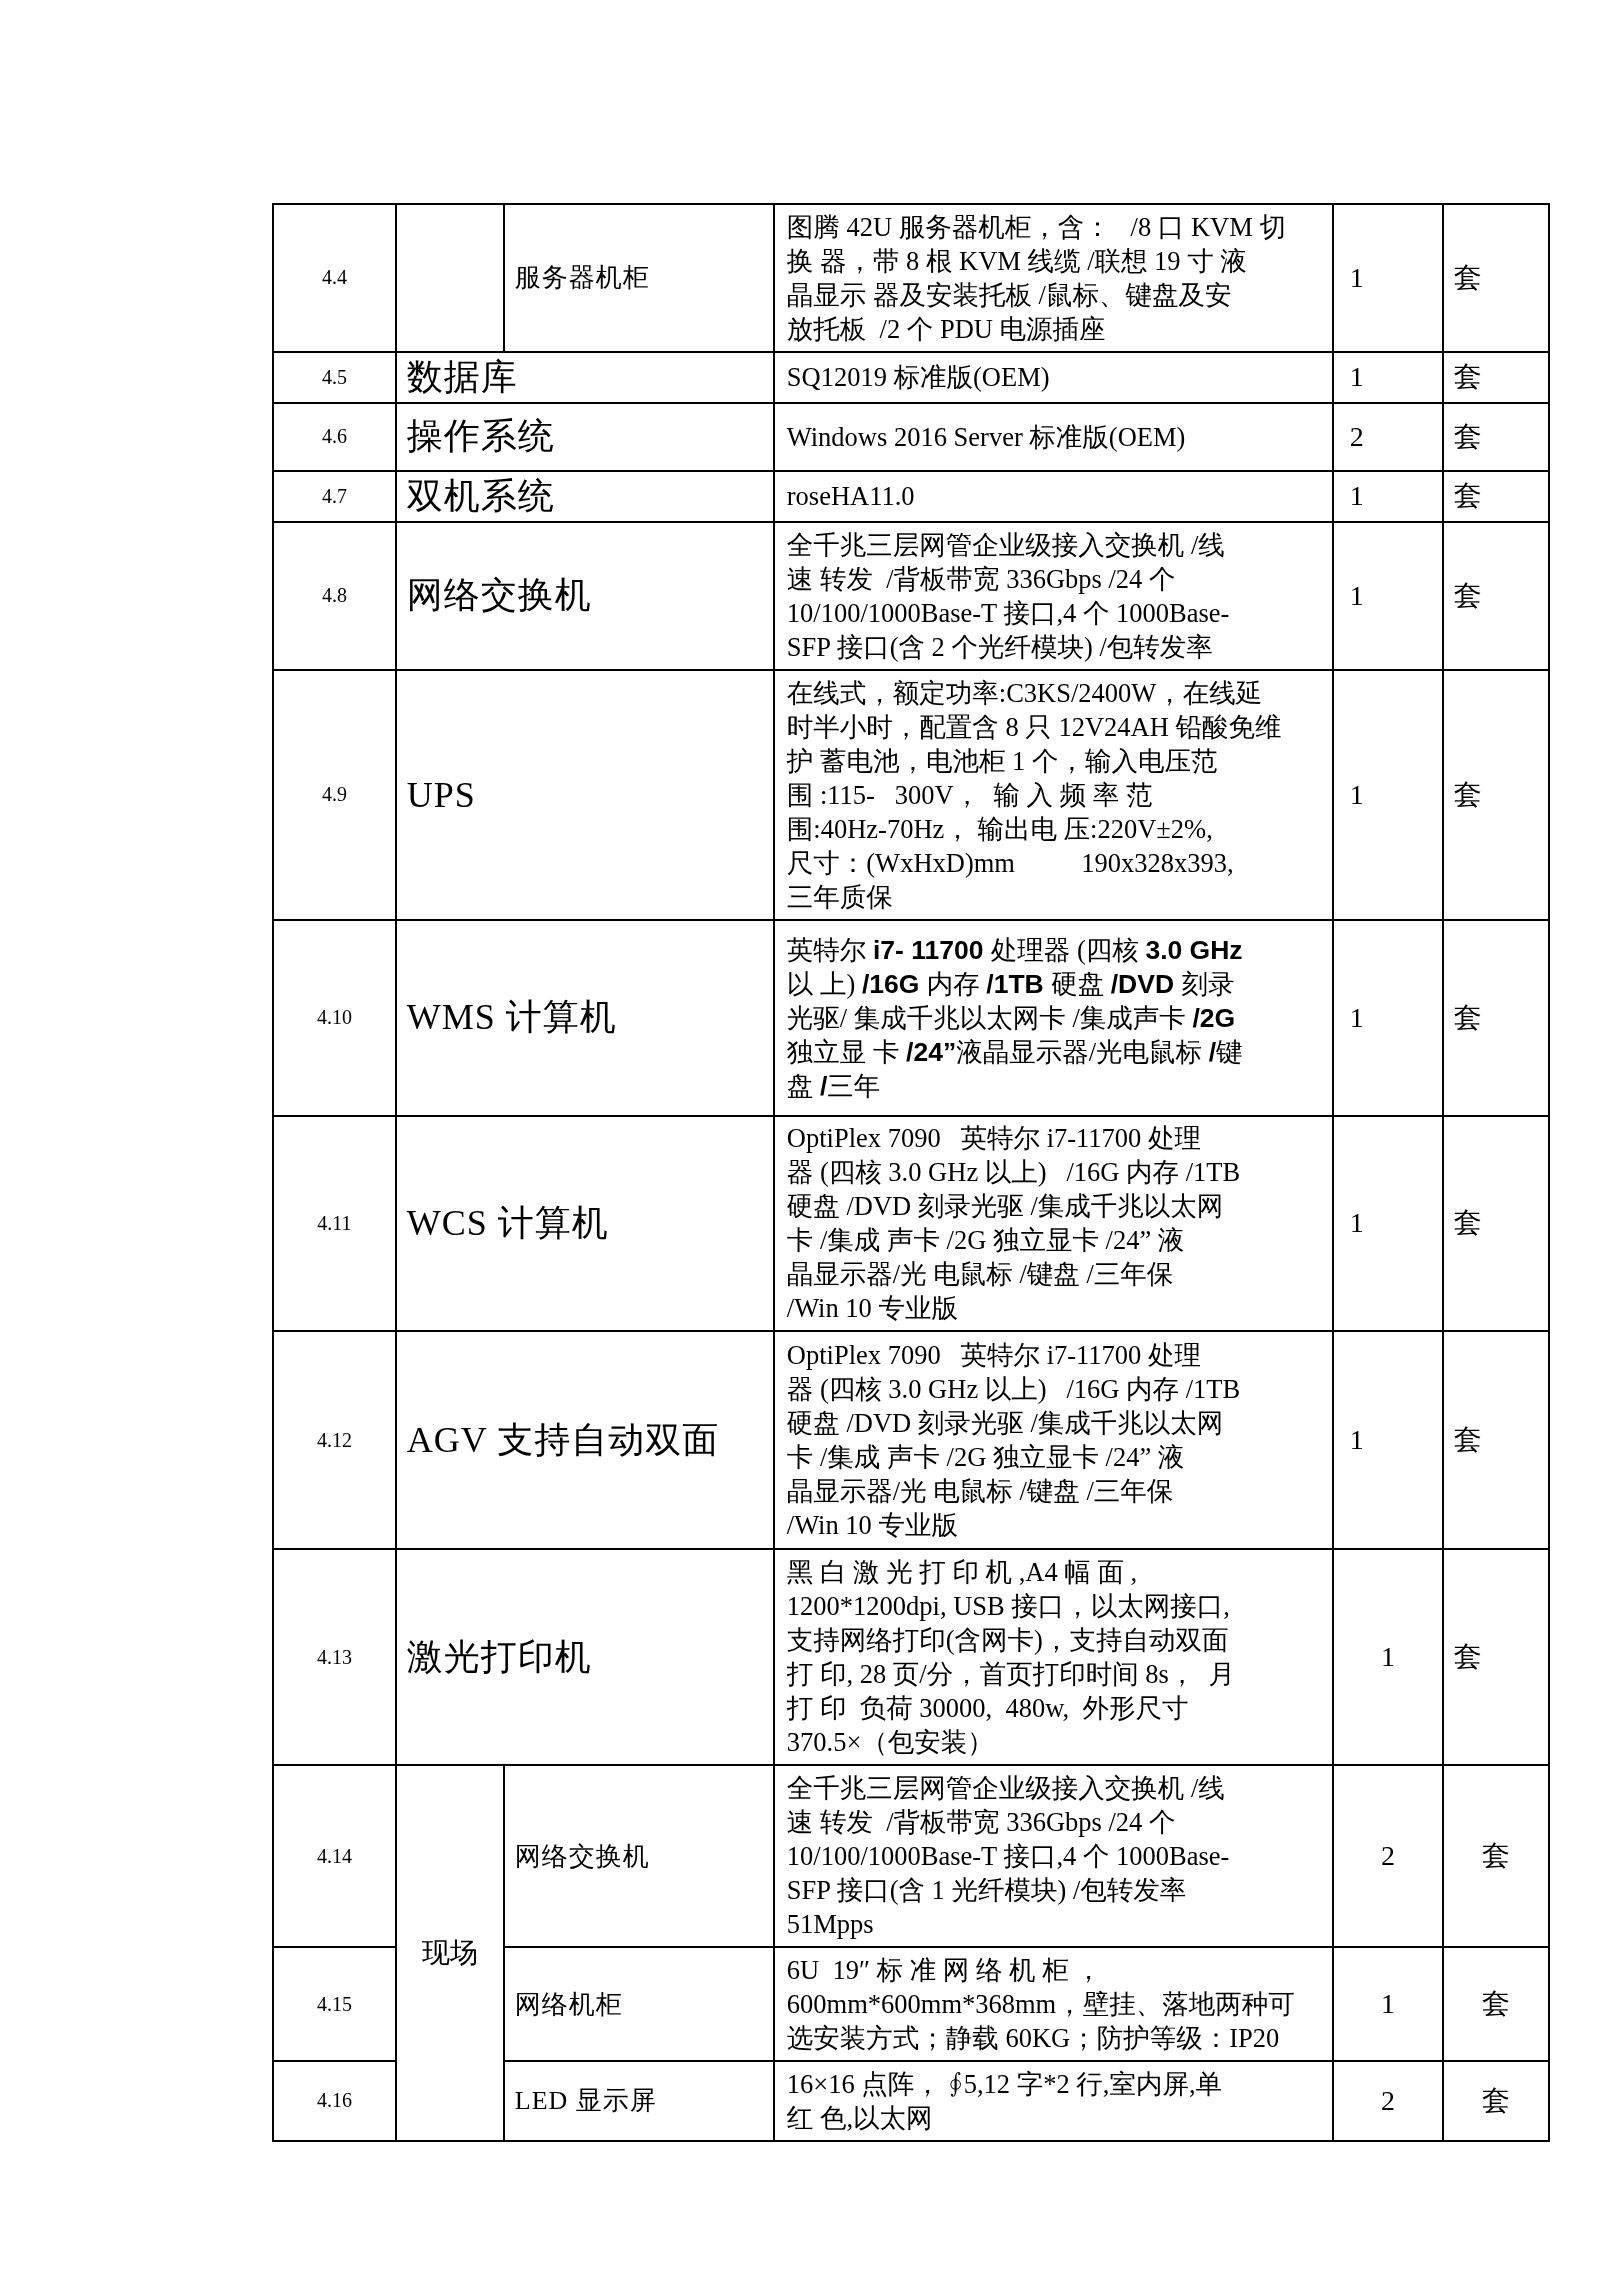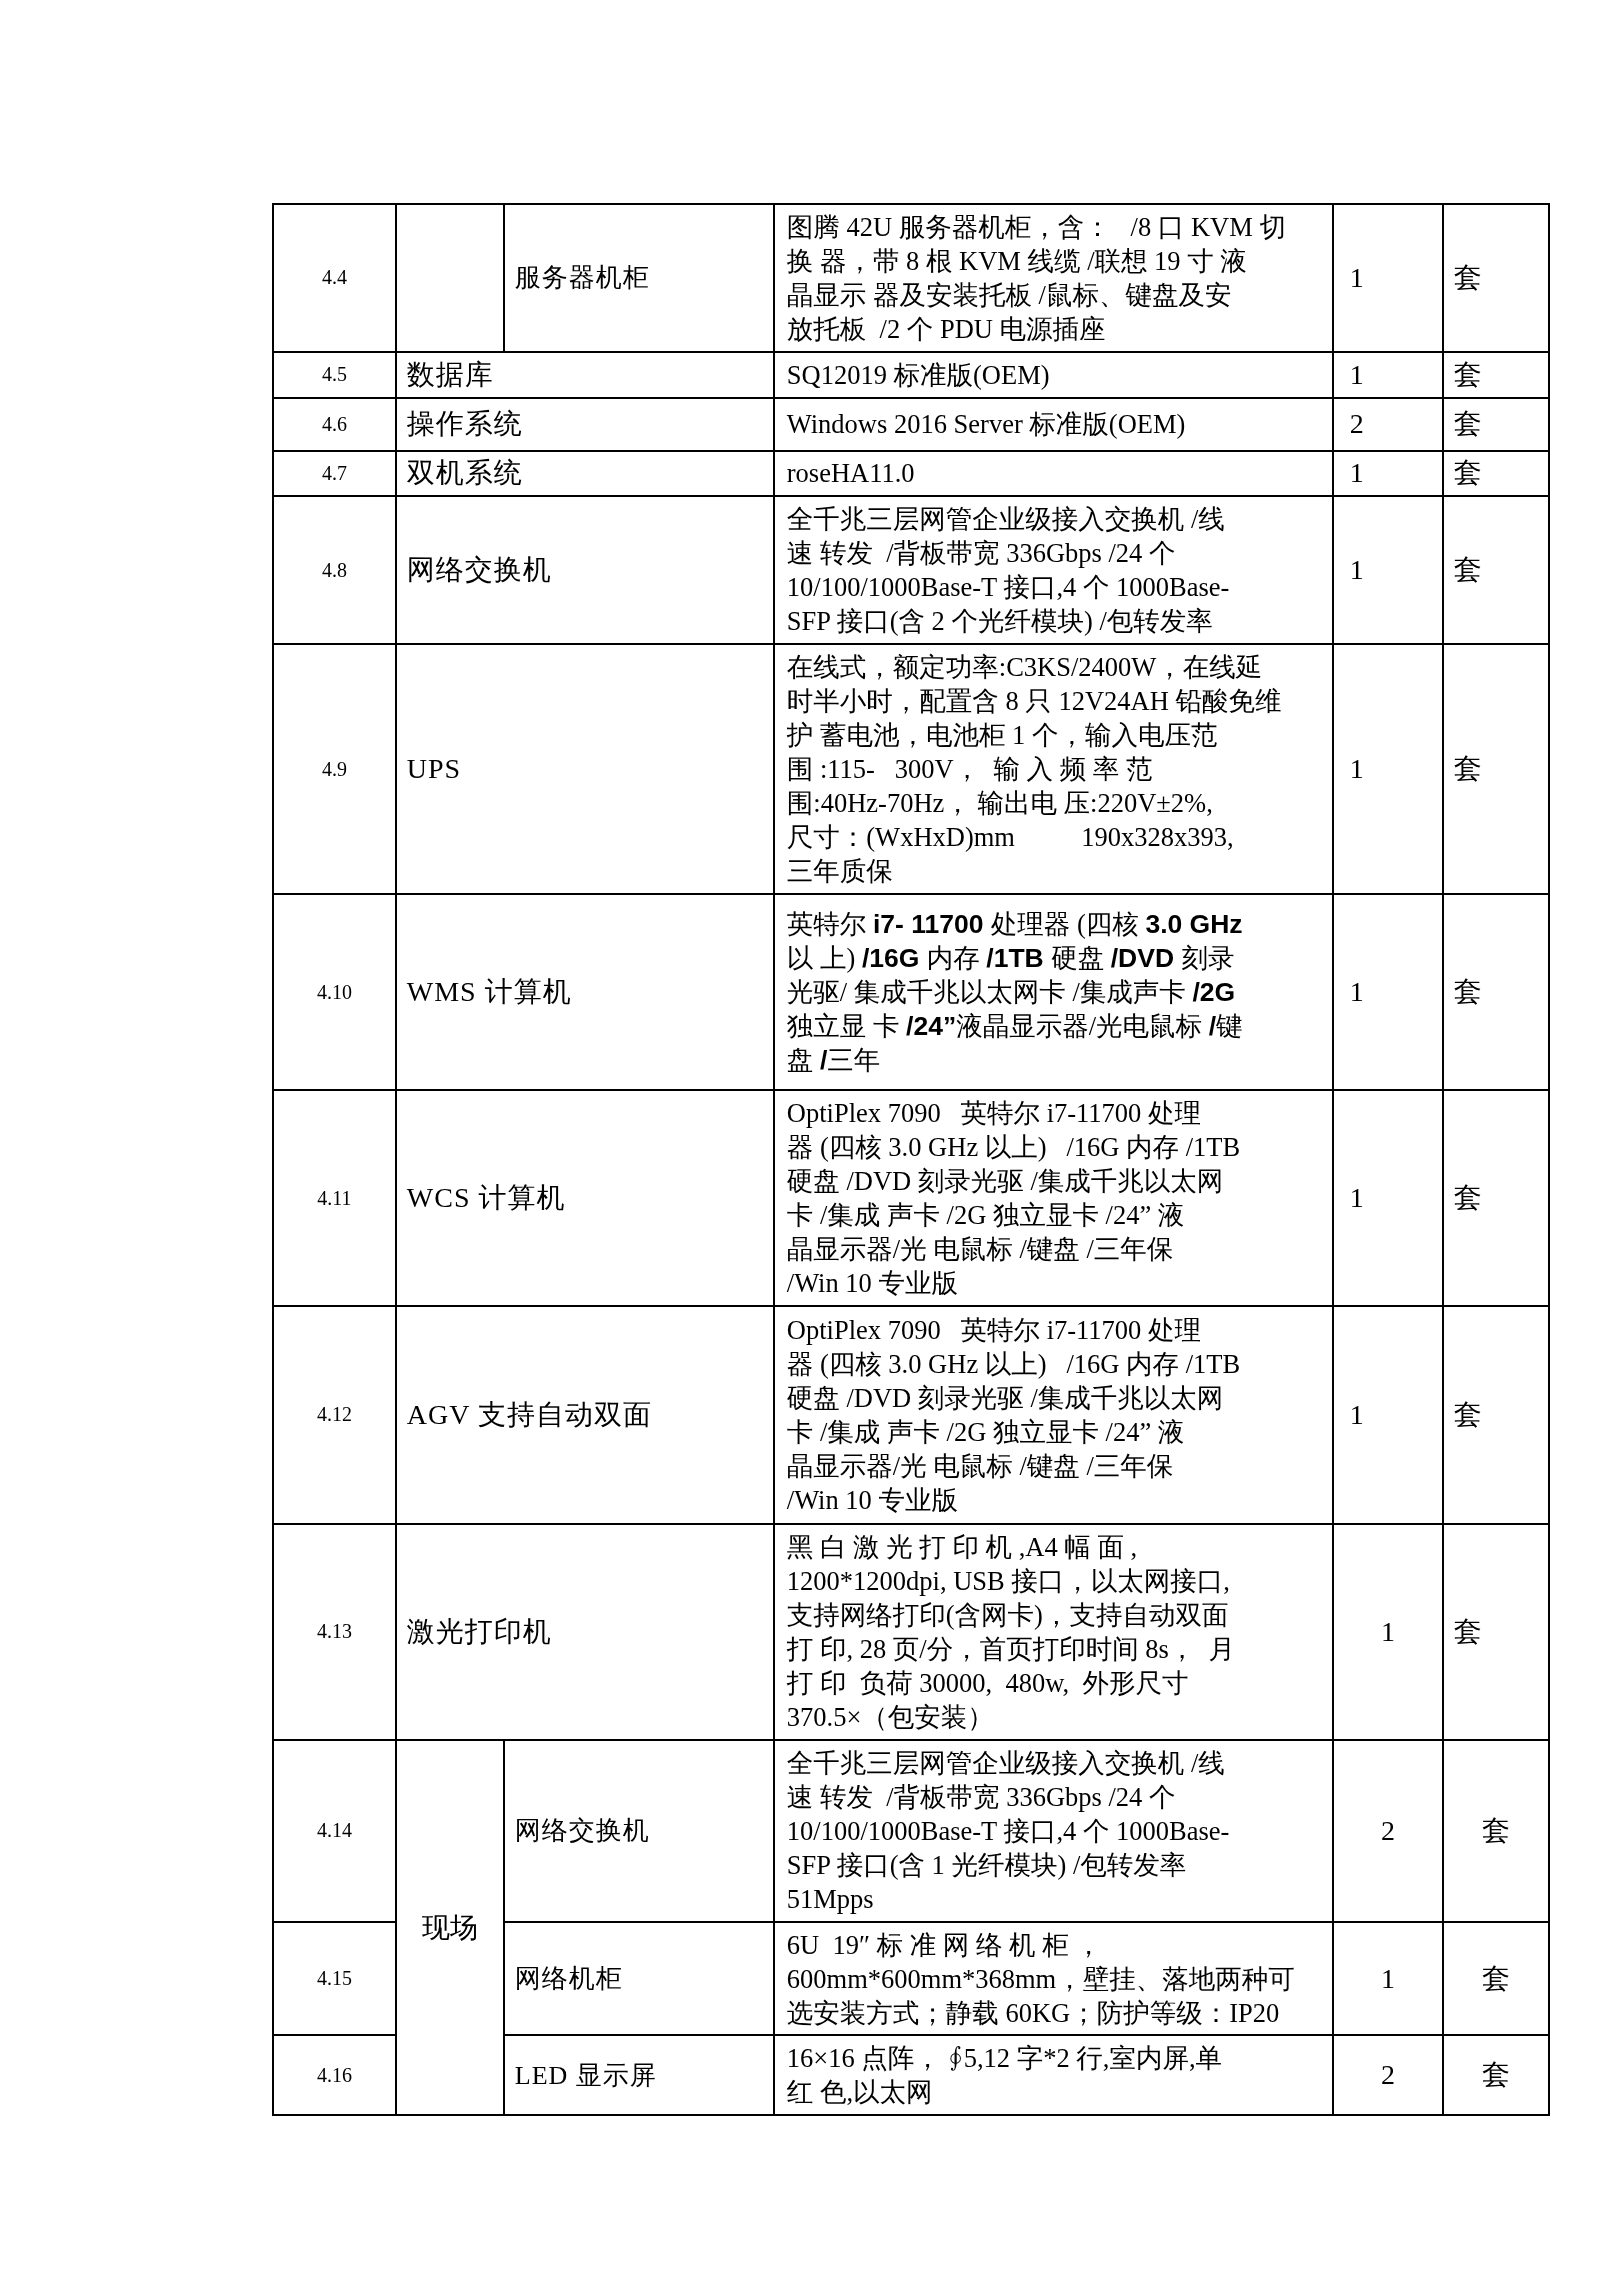--- a/index.html
+++ b/index.html
@@ -13,28 +13,28 @@
   table.spec {
     position:absolute; left:272px; top:203px; width:1274px;
     border-collapse:collapse; table-layout:fixed;
     border:2.9px solid #000;
   }
   td { border:2px solid #000; vertical-align:middle; padding:0; overflow:hidden; }
 
   col.c1{width:123px} col.c2{width:108px} col.c3{width:270px}
   col.c4{width:559px} col.c5{width:110px} col.c6{width:106px}
 
-  tr.h150{height:147px} tr.h44{height:43px} tr.h52{height:53px} tr.h58{height:40px}
+  tr.h150{height:147px} tr.h44{height:43px} tr.h52{height:68px} tr.h58{height:40px}
   tr.h255{height:250px} tr.h200{height:196px} tr.h215{height:211px} tr.h222{height:218px}
   tr.h220{height:216px} tr.h185{height:181px} tr.h112{height:110px} tr.h76{height:74px}
 
   td.no   { text-align:center; font-size:20px; }
   td.cat  { padding-left:5.9px;  font-size:28px; }
   td.item { padding-left:9.8px; font-size:26px; letter-spacing:1px; }
-  td.mrg  { padding-left:9.8px; font-size:28px; letter-spacing:1px; }
+  td.mrg  { padding-left:9.8px; font-size:36px; letter-spacing:1px; }
   td.desc { padding:4.9px 9.8px 4.9px 11.8px; }
   td.desc .dline { white-space:pre; font-size:26.5px; line-height:34px; }
   .bseg { font-family:"Liberation Sans","DejaVu Sans",sans-serif; font-weight:700; }
   td.qty  { padding-left:15.7px; font-size:28px; }
   td.unit { padding-left:9.8px; font-size:28px; }
   td.center { text-align:center; padding-left:0; }
 
   .pagenum {
     position:absolute; top:2127px; left:0; width:100%;
     text-align:center; font-size:26.5px;

